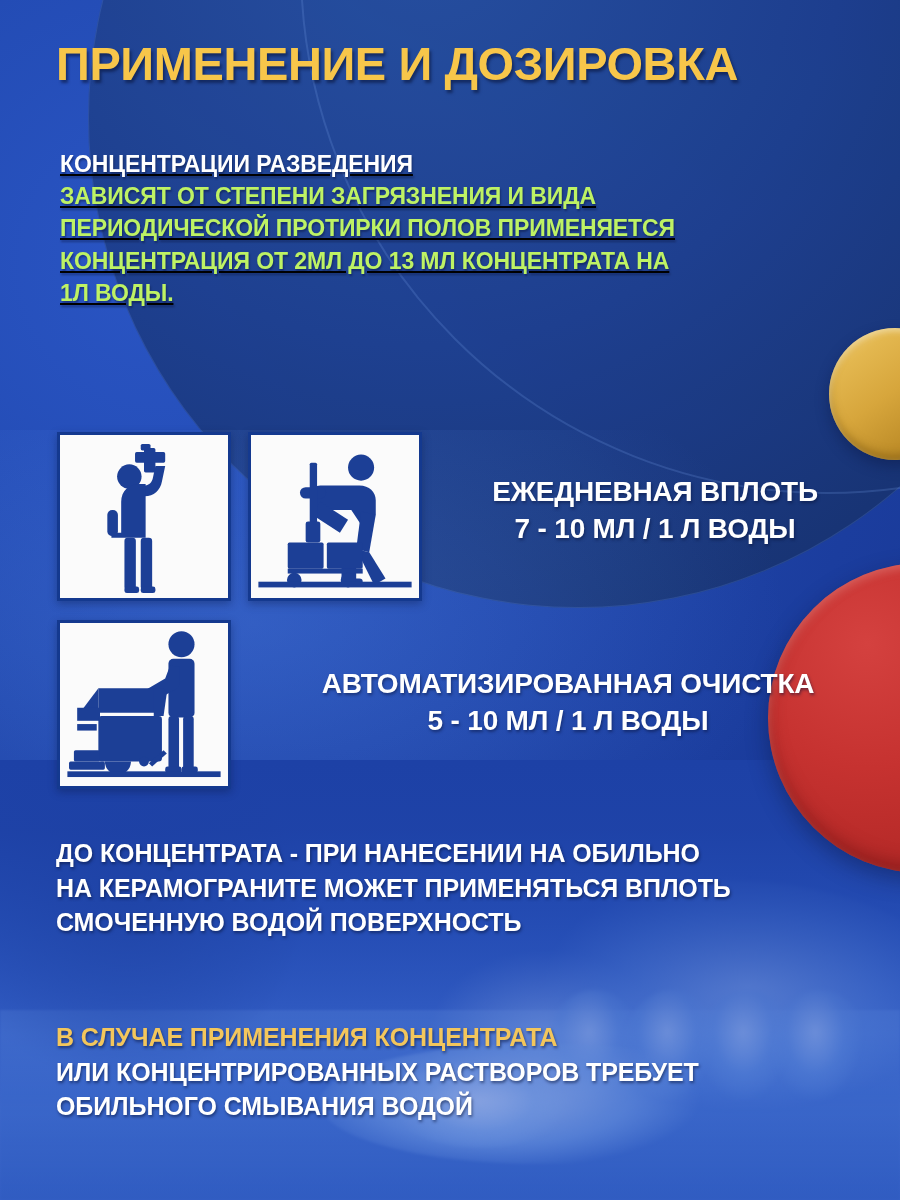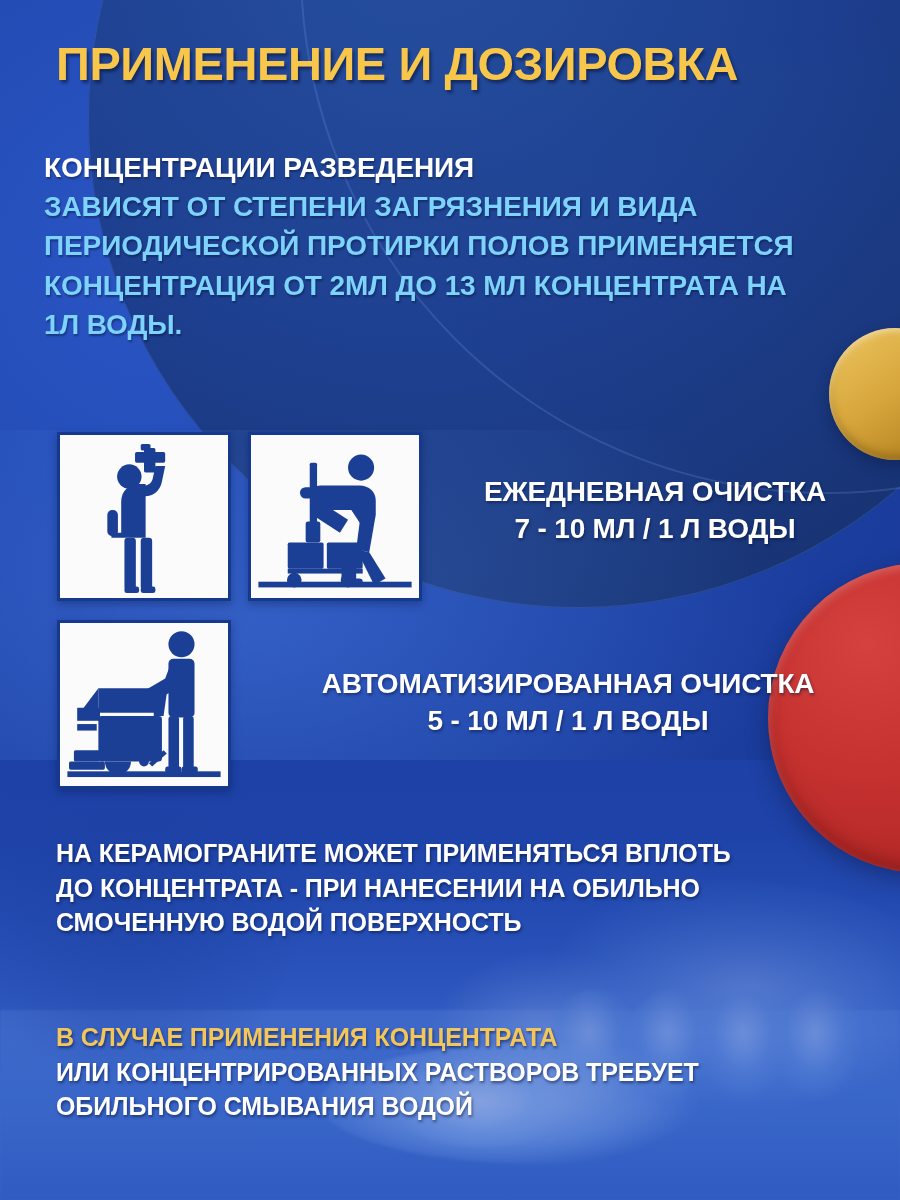--- a/index.html
+++ b/index.html
@@ -105,27 +105,28 @@
   .title{
     position:absolute;left:56px;top:40px;width:800px;
     color:#f7c64a;
     font-size:47px;line-height:1.04;font-weight:bold;
     letter-spacing:-0.4px;
     transform:scaleX(1.0);
     text-shadow:2px 3px 3px rgba(8,18,55,.55);
     white-space:nowrap;
   }
   .intro{
-    position:absolute;left:44px;top:148px;width:790px;
-    font-size:28px;line-height:1.40;font-weight:bold;
+    position:absolute;left:60px;top:148px;width:790px;
+    font-size:23px;line-height:1.40;font-weight:bold;
     letter-spacing:-0.1px;
     text-shadow:1px 2px 2px rgba(8,18,55,.45);
+    text-decoration:underline;
   }
   .intro .lead{color:#ffffff;display:block;}
-  .intro .body{color:#7dd3fc;display:block;}
+  .intro .body{color:#bef264;display:block;}
   
   .iconbox{
     position:absolute;background:#fbfbfb;
     border:3px solid #14398f;
     box-shadow:0 3px 8px rgba(8,20,60,.35);
   }
   #icon-wipe{left:57px;top:432px;width:168px;height:163px;}
   #icon-mop{left:248px;top:432px;width:168px;height:163px;}
   #icon-machine{left:57px;top:620px;width:168px;height:163px;}
   .iconbox svg{display:block;width:100%;height:100%;}
@@ -246,32 +247,32 @@
         <rect x="4" y="85" width="22" height="5" rx="1"></rect>
         <path d="M26 85 a8 8 0 0 0 16 0 Z"></path>
         <path d="M47 85 a3 3 0 1 0 6 0 a3 3 0 1 0 -6 0"></path>
         <path d="M53 86 l9 -8 2 2 -9 8 Z"></path>
         <rect x="3" y="91" width="94" height="3.5"></rect>
       </g>
     </svg>
   </div>
 
   <div class="dose" id="dose-daily">
-    <span>ЕЖЕДНЕВНАЯ ОЧИСТКА</span>
+    <span>ЕЖЕДНЕВНАЯ ВПЛОТЬ</span>
     <span class="amt">7 - 10 МЛ / 1 Л ВОДЫ</span>
   </div>
 
   <div class="dose" id="dose-auto">
     <span>АВТОМАТИЗИРОВАННАЯ ОЧИСТКА</span>
     <span class="amt">5 - 10 МЛ / 1 Л ВОДЫ</span>
   </div>
 
   <div class="note" id="note-spot">
+    <span class="txt">ДО КОНЦЕНТРАТА - ПРИ НАНЕСЕНИИ НА ОБИЛЬНО</span>
     <span class="txt">НА КЕРАМОГРАНИТЕ МОЖЕТ ПРИМЕНЯТЬСЯ ВПЛОТЬ</span>
-    <span class="txt">ДО КОНЦЕНТРАТА - ПРИ НАНЕСЕНИИ НА ОБИЛЬНО</span>
     <span class="txt">СМОЧЕННУЮ ВОДОЙ ПОВЕРХНОСТЬ</span>
   </div>
 
   <div class="note" id="note-conc">
     <span class="hl">В СЛУЧАЕ ПРИМЕНЕНИЯ КОНЦЕНТРАТА</span>
     <span class="txt">ИЛИ КОНЦЕНТРИРОВАННЫХ РАСТВОРОВ ТРЕБУЕТ</span>
     <span class="txt">ОБИЛЬНОГО СМЫВАНИЯ ВОДОЙ</span>
   </div>
 
 </div>

